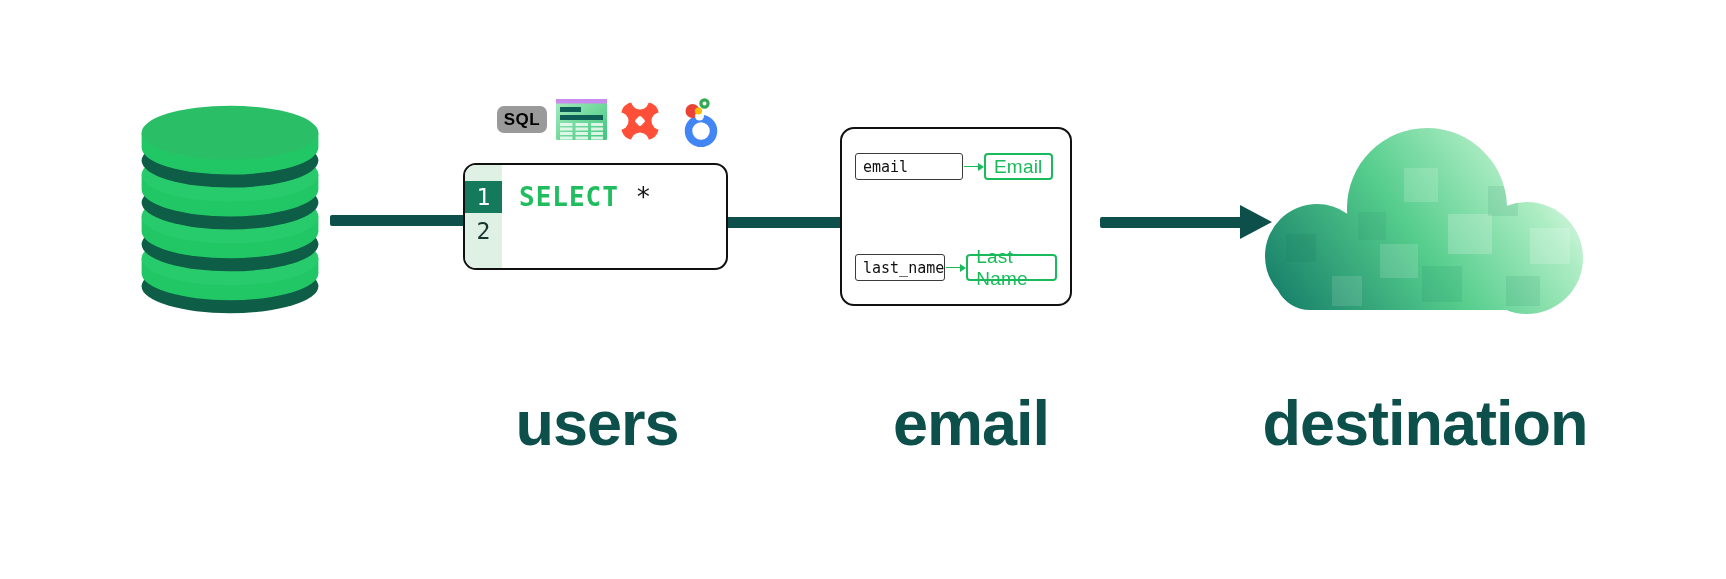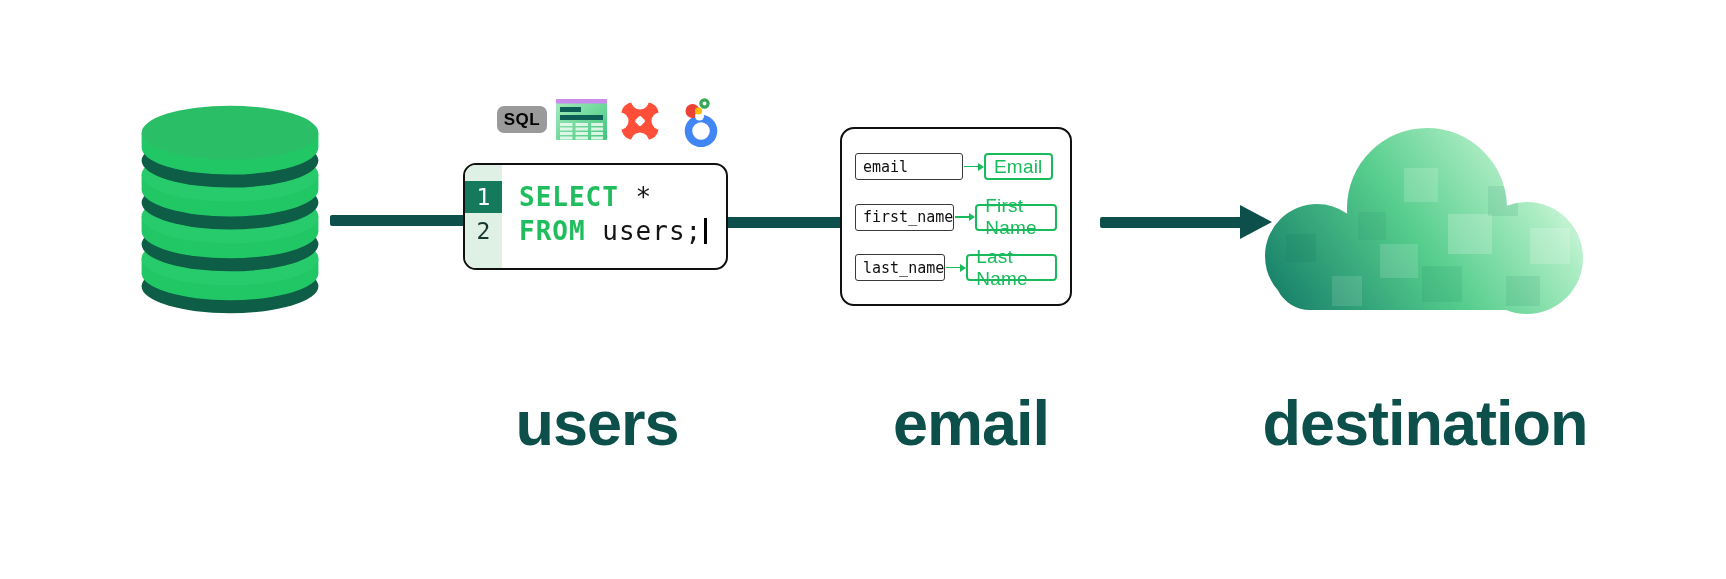--- a/index.html
+++ b/index.html
@@ -149,44 +149,33 @@
     <circle cx="26.5" cy="5.5" r="3.6" fill="none" stroke="#34A853" stroke-width="3.2"></circle>
   </svg>
 
   <div class="code-block">
     <div class="code-gutter"></div>
     <div class="lineno active" style="top:16px;">1</div>
     <div class="lineno" style="top:50px;">2</div>
     <div class="code-line" style="top:16px;">
       <span class="kw">SELECT</span><span class="code-rest"> *</span>
     </div>
-    <div class="code-line" style="top:50px;">
-      <span class="kw">FROM</span><span class="code-rest"> users;</span><span class="cursor"></span>
-    </div>
   </div>
 
   <div class="sync-box">
 
     <div class="map-row">
       <div class="field-box">email</div>
       <span class="map-arrow">
         <span class="shaft"></span>
           <span class="tip"></span>
       </span>
       <div class="mapped-box">Email</div>
     </div>
 
-    <div class="map-row">
-      <div class="field-box">first_name</div>
-      <span class="map-arrow">
-        <span class="shaft"></span>
-          <span class="tip"></span>
-      </span>
-      <div class="mapped-box">First Name</div>
-    </div>
 
     <div class="map-row">
       <div class="field-box">last_name</div>
       <span class="map-arrow">
         <span class="shaft"></span>
           <span class="tip"></span>
       </span>
       <div class="mapped-box">Last Name</div>
     </div>
 

